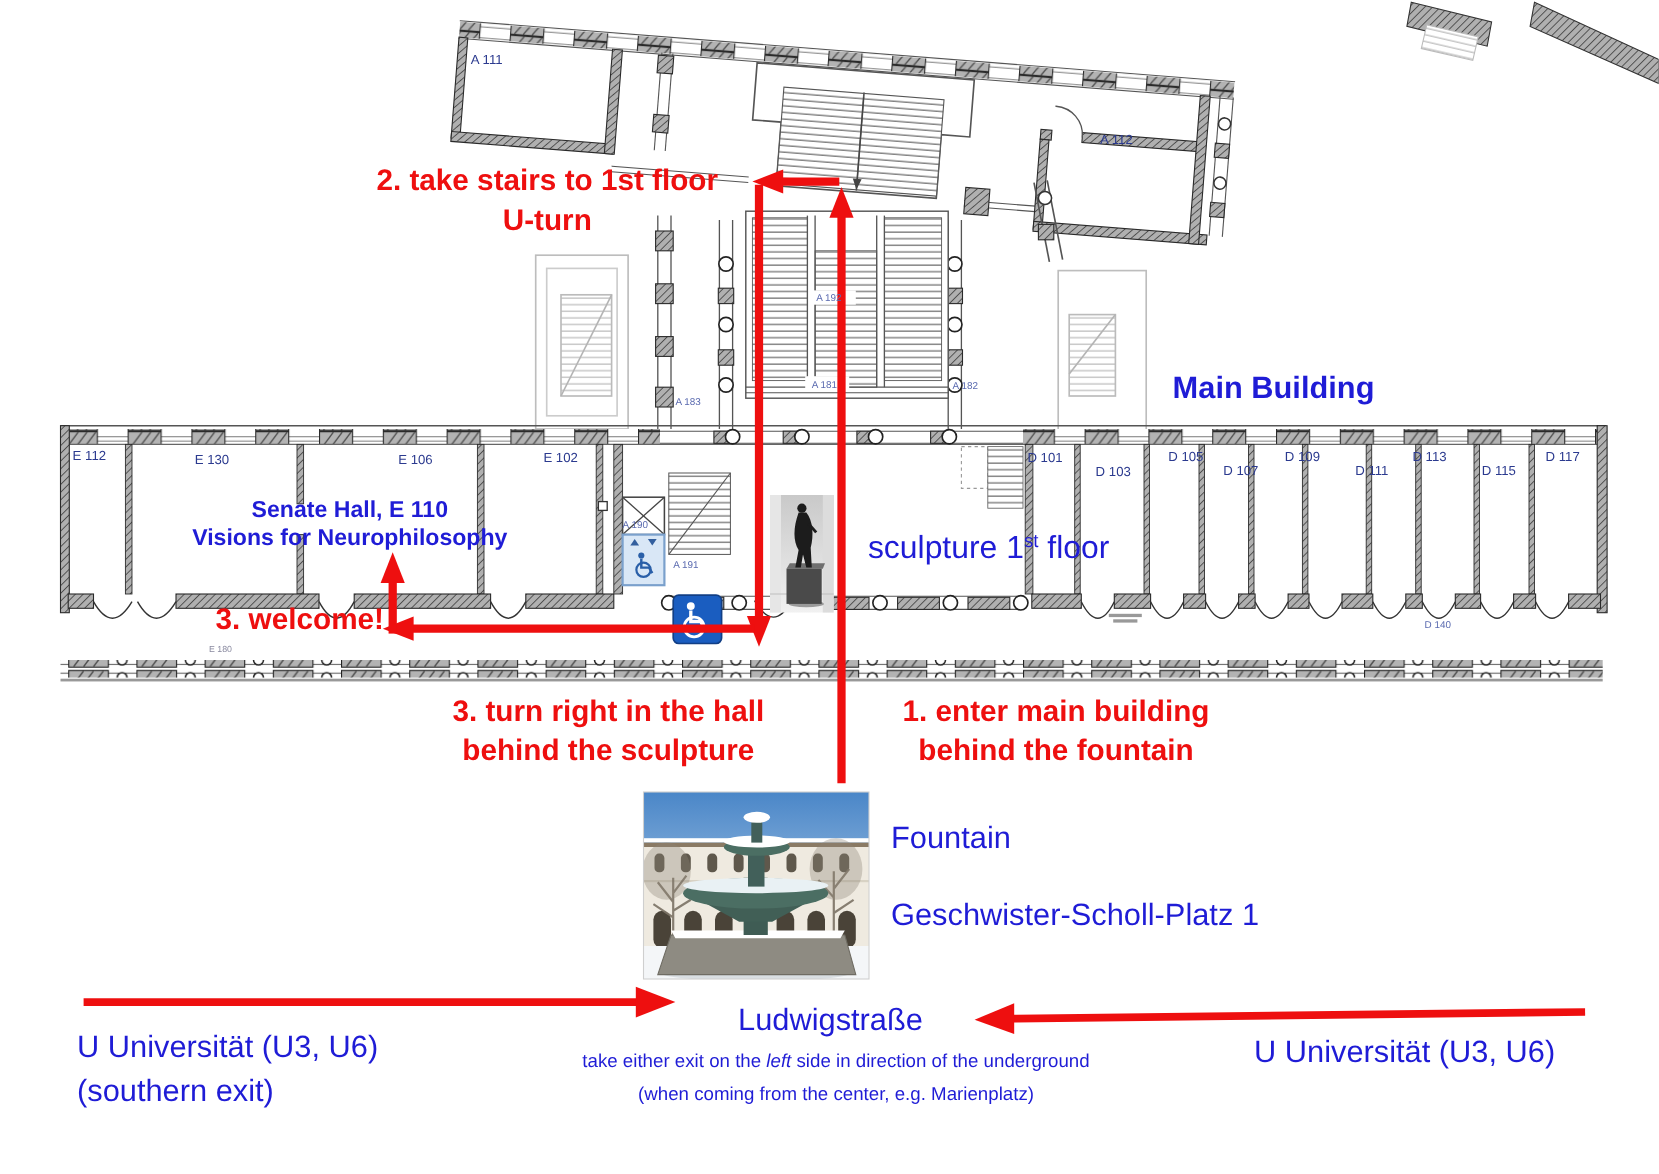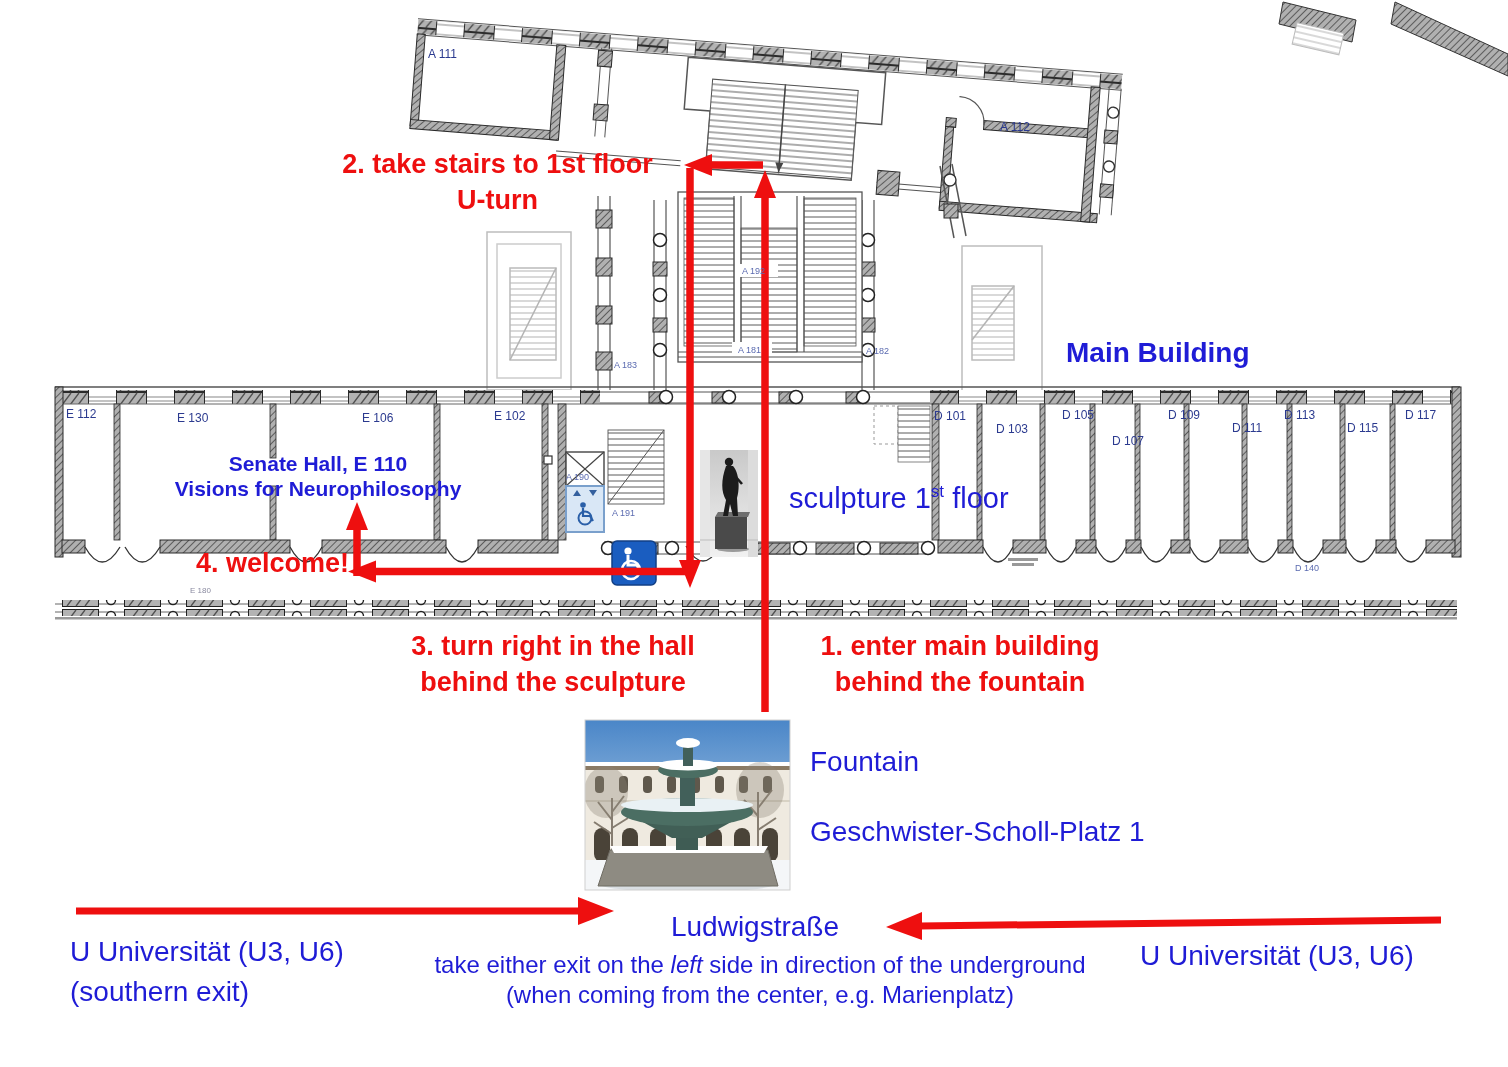--- a/index.html
+++ b/index.html
@@ -7,21 +7,21 @@
          font-family:"Liberation Sans",sans-serif;}
   #plan{position:absolute;left:0;top:0;}
   .lbl{position:absolute;white-space:nowrap;}
   .red{color:#ee0f0f;font-weight:bold;font-size:27px;line-height:36px;}
   .blue{color:#1f1cd6;font-size:28px;line-height:40px;}
   .blue.bold{font-weight:bold;}
   .center{text-align:center;}
   .room{color:#2b3a8f;font-size:12px;}
   .tiny{color:#5b6bb0;font-size:9px;}
   .micro{color:#8a8aa0;font-size:8px;}
-  .note{color:#1f1cd6;font-size:24px;line-height:30px;}
+  .note{color:#1f1cd6;font-size:17px;line-height:30px;}
   .senate{color:#1f1cd6;font-weight:bold;font-size:21px;line-height:25px;}
   .sculpt{color:#1f1cd6;font-size:29px;}
   .sculpt sup{font-size:17px;}
 </style>
 </head>
 <body>
 
 <div id="stage">
 
 <svg id="plan" width="1508" height="1067" viewBox="0 0 1508 1067">
@@ -393,21 +393,21 @@
     <ellipse cx="688" cy="743" rx="12" ry="5" fill="#fff"></ellipse>
   </g>
   <rect x="585" y="720" width="205" height="170" fill="none" stroke="#cfcfcf"></rect>
 </g>
 </svg>
 
 <div class="lbl red center" style="left:300px;top:146px;width:395px;">
   <div>2. take stairs to 1st floor</div>
   <div>U-turn</div>
 </div>
-<div class="lbl red" style="left:196px;top:545px;">4. welcome!</div>
+<div class="lbl red" style="left:196px;top:545px;">3. welcome!</div>
 <div class="lbl red center" style="left:378px;top:628px;width:350px;">
   <div>3. turn right in the hall</div>
   <div>behind the sculpture</div>
 </div>
 <div class="lbl red center" style="left:785px;top:628px;width:350px;">
   <div>1. enter main building</div>
   <div>behind the fountain</div>
 </div>
 
 <div class="lbl blue bold" style="left:1066px;top:338px;line-height:30px;">Main Building</div>
@@ -432,21 +432,21 @@
 
 <div class="lbl room" style="left:428px;top:47px;">A 111</div>
 <div class="lbl room" style="left:1000px;top:120px;">A 112</div>
 <div class="lbl room" style="left:66px;top:407px;">E 112</div>
 <div class="lbl room" style="left:177px;top:411px;">E 130</div>
 <div class="lbl room" style="left:362px;top:411px;">E 106</div>
 <div class="lbl room" style="left:494px;top:409px;">E 102</div>
 <div class="lbl room" style="left:934px;top:409px;">D 101</div>
 <div class="lbl room" style="left:996px;top:422px;">D 103</div>
 <div class="lbl room" style="left:1062px;top:408px;">D 105</div>
-<div class="lbl room" style="left:1112px;top:421px;margin-top:13px;">D 107</div>
+<div class="lbl room" style="left:1112px;top:421px;">D 107</div>
 <div class="lbl room" style="left:1168px;top:408px;">D 109</div>
 <div class="lbl room" style="left:1232px;top:421px;">D 111</div>
 <div class="lbl room" style="left:1284px;top:408px;">D 113</div>
 <div class="lbl room" style="left:1347px;top:421px;">D 115</div>
 <div class="lbl room" style="left:1405px;top:408px;">D 117</div>
 
 <div class="lbl tiny" style="left:614px;top:344px;margin-top:16px;">A 183</div>
 <div class="lbl tiny" style="left:738px;top:345px;">A 181</div>
 <div class="lbl tiny" style="left:866px;top:346px;">A 182</div>
 <div class="lbl tiny" style="left:742px;top:266px;">A 192</div>

